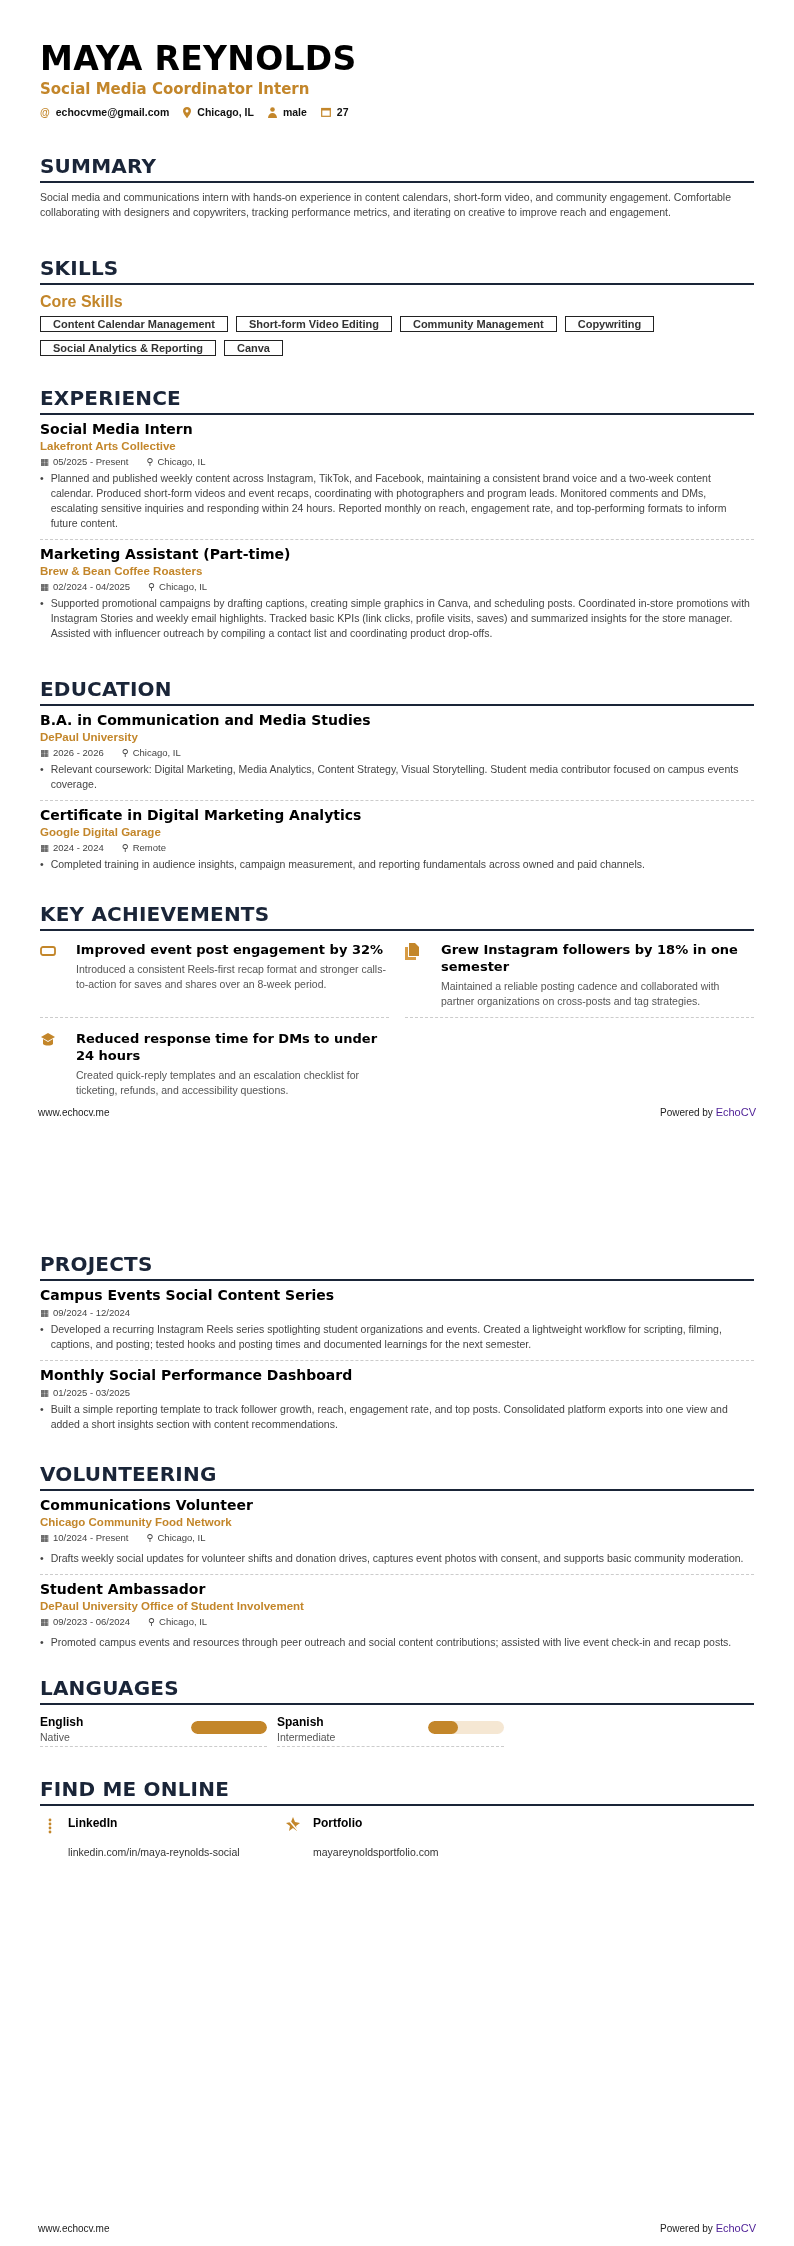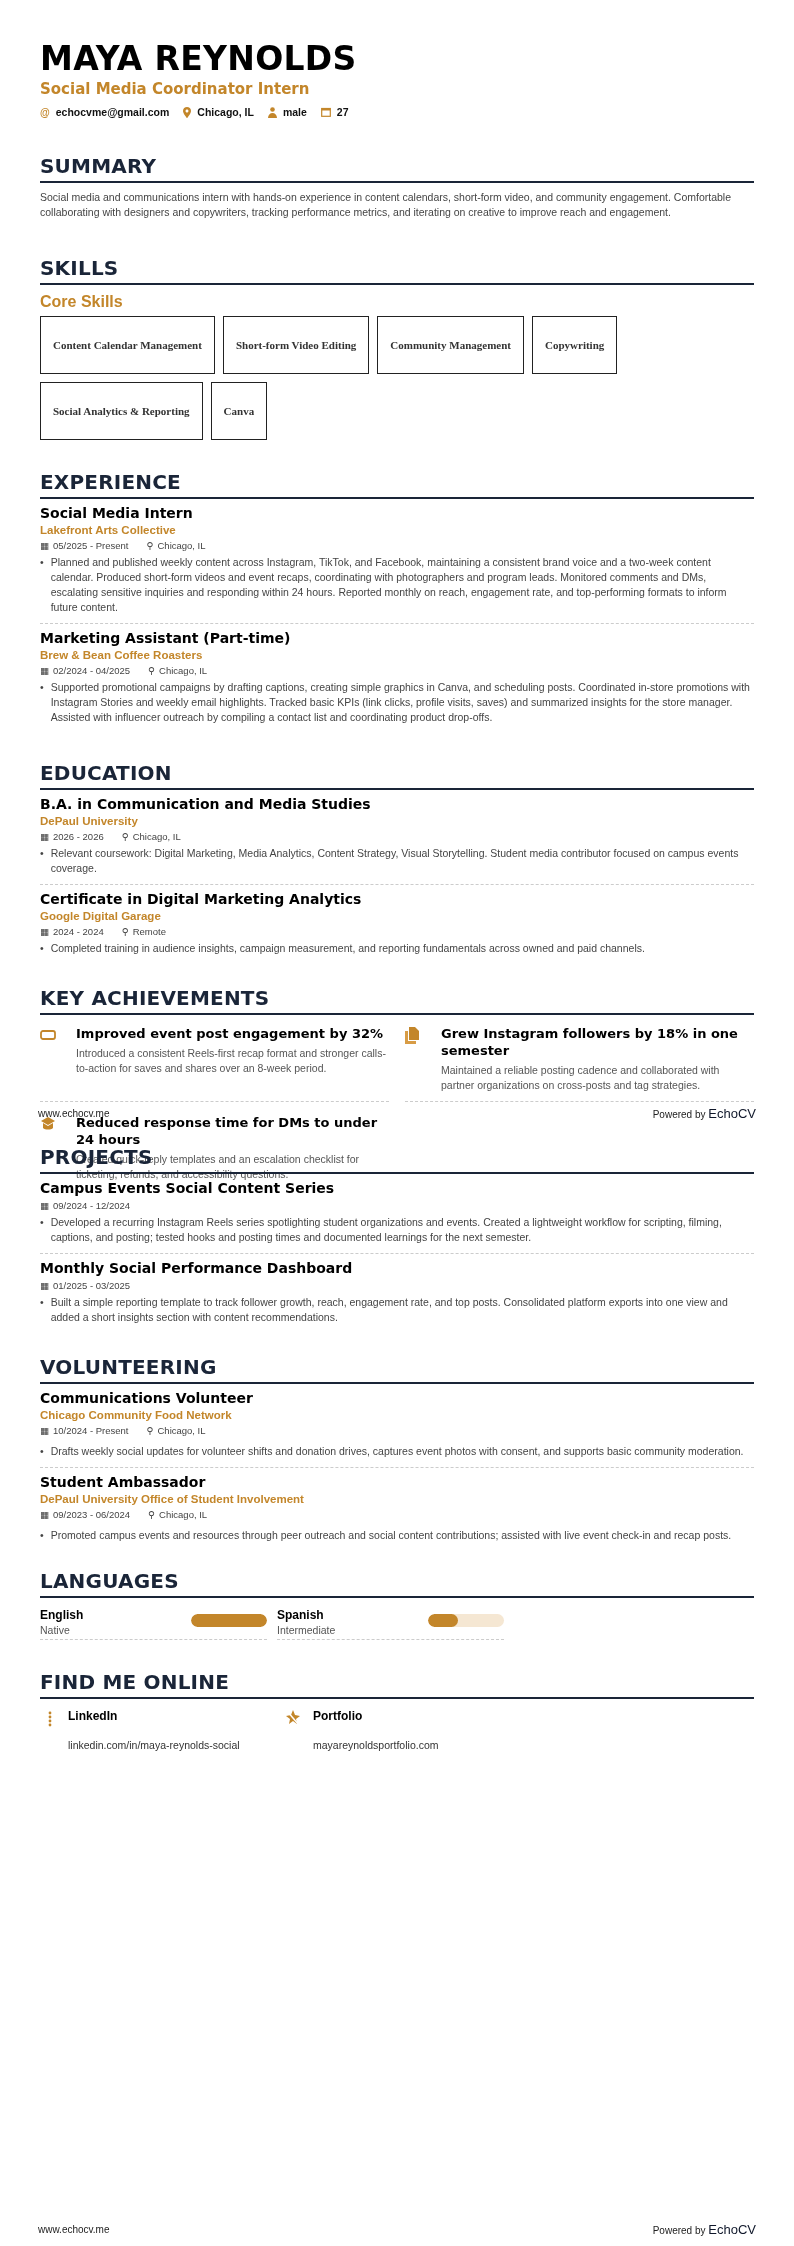--- a/index.html
+++ b/index.html
@@ -9,37 +9,37 @@
   .name { font-family: "DejaVu Sans", sans-serif; font-weight: bold; font-size: 33px; color: #000; letter-spacing: 0.3px; padding-top: 40px; line-height: 38px; }
   .role { font-family: "DejaVu Sans", sans-serif; font-weight: bold; font-size: 15px; color: #c3862a; margin-top: 2px; }
   .contact { display: flex; align-items: center; gap: 14px; margin-top: 8px; font-size: 10.5px; font-weight: bold; color: #111; }
   .contact-item { display: flex; align-items: center; gap: 6px; }
   .ico { color: #c3862a; font-size: 10px; display: inline-flex; align-items: center; justify-content: center; }
   .section { margin-top: 22px; }
   .section-title { font-family: "DejaVu Sans", sans-serif; font-weight: bold; font-size: 20px; color: #1a2538; padding-bottom: 3px; border-bottom: 2.5px solid #1a2538; letter-spacing: 0.2px; }
   .summary-text { font-size: 10.5px; line-height: 15px; color: #444; margin-top: 7px; }
   .subhead { font-size: 16px; font-weight: bold; color: #c3862a; margin-top: 8px; }
   .tags { display: flex; flex-wrap: wrap; gap: 8px; margin-top: 5px; width: 720px; }
-  .tag { border: 1.5px solid #222; padding: 22px 12px; font-size: 11px; font-weight: bold; color: #333; font-family: Liberation Serif, serif; }
+  .tag { border: 1.5px solid #222; padding: 1px 12px; font-size: 11px; font-weight: bold; color: #333; }
   .entry { padding: 6px 0 8px 0; border-bottom: 1px dashed #ccc; }
   .entry:last-child { border-bottom: none; }
   .entry-title { font-family: "DejaVu Sans", sans-serif; font-weight: bold; font-size: 14px; color: #000; }
   .entry-org { font-size: 11.5px; font-weight: bold; color: #c3862a; margin-top: 3px; }
   .meta { display: flex; gap: 18px; font-size: 9.5px; color: #444; margin-top: 4px; }
   .meta span.mi { display: inline-flex; align-items: center; gap: 4px; }
   .bullet { display: flex; gap: 7px; font-size: 10.5px; line-height: 15px; color: #444; margin-top: 4px; }
   .bullet .dot { flex: 0 0 auto; }
   .ach-grid { display: grid; grid-template-columns: 1fr 1fr; column-gap: 16px; margin-top: 10px; }
   .ach { display: flex; gap: 14px; padding-bottom: 8px; margin-bottom: 12px; }
   .ach.dashed { border-bottom: 1px dashed #ccc; }
   .ach-icon { width: 22px; flex: 0 0 22px; padding-top: 2px; }
   .ach-title { font-family: "DejaVu Sans", sans-serif; font-weight: bold; font-size: 13px; color: #000; line-height: 17px; }
   .ach-desc { font-size: 10.5px; color: #555; line-height: 15px; margin-top: 4px; }
   .footer { position: absolute; left: 38px; right: 38px; display: flex; justify-content: space-between; align-items: center; font-size: 10px; color: #222; }
-  .footer .brand { font-size: 13px; color: #0f172a; }
+  .footer .brand { font-size: 11px; color: #4c1d95; }
   .lang-grid { display: flex; gap: 10px; margin-top: 10px; }
   .lang { width: 227px; display: flex; justify-content: space-between; border-bottom: 1px dashed #ccc; padding-bottom: 3px; }
   .lang-name { font-size: 12px; font-weight: bold; color: #000; }
   .lang-level { font-size: 10.5px; color: #555; margin-top: 2px; }
   .bar { width: 76px; height: 13px; border-radius: 7px; background: #f5e7d3; margin-top: 6px; overflow: hidden; }
   .bar-fill { height: 100%; background: #c3862a; border-radius: 7px; }
   .online-grid { display: flex; margin-top: 10px; }
   .online { display: flex; gap: 12px; width: 245px; }
   .online-title { font-size: 12px; font-weight: bold; color: #000; }
   .online-url { font-size: 10.5px; color: #333; margin-top: 16px; }
@@ -225,21 +225,21 @@
       </div>
     </div>
   </div>
 </div>
 
 <div class="footer" style="top:1106px">
   <span>www.echocv.me</span>
   <span><span>Powered by</span> <span class="brand">EchoCV</span></span>
 </div>
 
-<div class="content" style="position:absolute; top:1145px; left:0; width:794px;">
+<div class="content" style="position:absolute; top:1252px; left:0; width:794px;">
 
   <div>
     <div class="section-title">PROJECTS</div>
     <div class="entry">
       <div class="entry-title">Campus Events Social Content Series</div>
       <div class="meta">
         <span class="mi">
               <span>▦</span>
               <span>09/2024 - 12/2024</span>
             </span>

